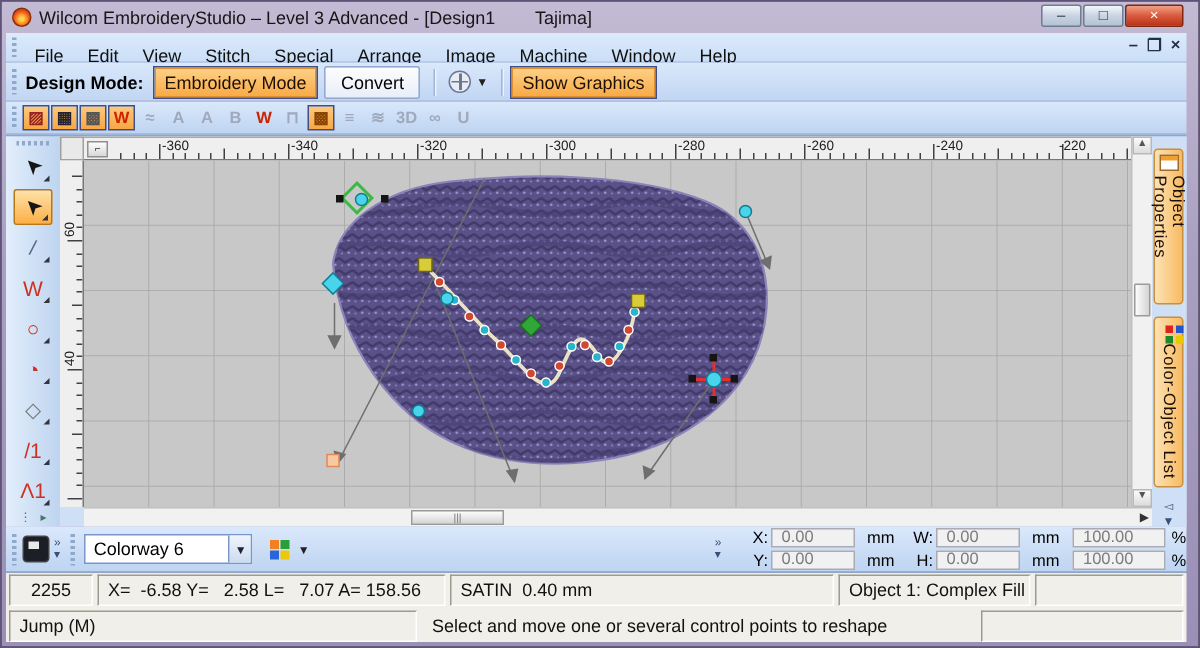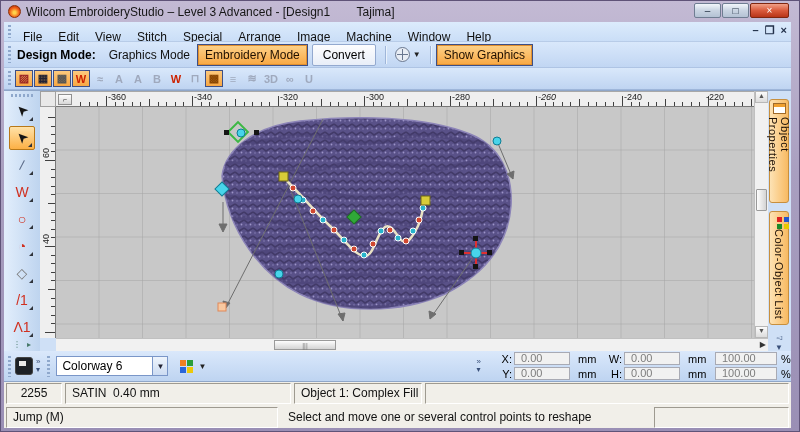--- a/index.html
+++ b/index.html
@@ -159,21 +159,20 @@
     <span class="mdi">
           <span>–</span>
           <span>❐</span>
           <span>×</span>
         </span>
   </div>
 
   <div class="modebar">
     <span class="grip"></span>
     <span class="lbl">Design Mode:</span>
-    <span class="flatbtn">Graphics Mode</span>
     <span class="orangebtn">Embroidery Mode</span>
     <span class="litebtn">Convert</span>
     <span class="vsep"></span>
     <span class="globe-wrap">
       <span class="globe"></span>
       <span class="dropcaret">▼</span>
     </span>
     <span class="vsep"></span>
     <span class="orangebtn">Show Graphics</span>
   </div>
@@ -304,21 +303,21 @@
           <span class="htick" style="left: 480px; height: 10px;"></span>
           <span class="htick" style="left: 488.6px; height: 4px;"></span>
           <span class="htick" style="left: 497.2px; height: 4px;"></span>
           <span class="htick" style="left: 505.8px; height: 4px;"></span>
           <span class="htick" style="left: 514.4px; height: 4px;"></span>
           <span class="htick" style="left: 523px; height: 7px;"></span>
           <span class="htick" style="left: 531.6px; height: 4px;"></span>
           <span class="htick" style="left: 540.2px; height: 4px;"></span>
           <span class="htick" style="left: 548.8px; height: 4px;"></span>
           <span class="htick" style="left: 557.4px; height: 4px;"></span>
-          <span class="hlabel" style="left: 482px; font-style: italic;">-260</span>
+          <span class="hlabel" style="left: 482px;">-260</span>
           <span class="htick" style="left: 566px; height: 10px;"></span>
           <span class="htick" style="left: 574.6px; height: 4px;"></span>
           <span class="htick" style="left: 583.2px; height: 4px;"></span>
           <span class="htick" style="left: 591.8px; height: 4px;"></span>
           <span class="htick" style="left: 600.4px; height: 4px;"></span>
           <span class="htick" style="left: 609px; height: 7px;"></span>
           <span class="htick" style="left: 617.6px; height: 4px;"></span>
           <span class="htick" style="left: 626.2px; height: 4px;"></span>
           <span class="htick" style="left: 634.8px; height: 4px;"></span>
           <span class="htick" style="left: 643.4px; height: 4px;"></span>
@@ -528,21 +527,22 @@
           <span class="tfield wide">100.00</span>
           <span class="pct">%</span>
         </div>
       </div>
     </div>
   </div>
 
   <div class="statusbar">
     <div class="srow srow1">
       <span class="scell" style="width:56px;text-align:center;">2255</span>
-      <span class="scell" style="width:226px;">SATIN  0.40 mm</span>
+      <span class="scell" style="width:232px;">X=  -6.58 Y=   2.58 L=   7.07 A= 158.56</span>
+      <span class="scell" style="width:256px;">SATIN  0.40 mm</span>
       <span class="scell" style="width:128px;">Object 1: Complex Fill</span>
       <span class="scell" style="flex:1;"></span>
     </div>
     <div class="srow srow2">
       <span class="scell" style="width:272px;">Jump (M)</span>
       <span class="scell" style="width:370px;border-color:transparent;">Select and move one or several control points to reshape</span>
       <span class="scell" style="flex:1;"></span>
     </div>
   </div>
 

